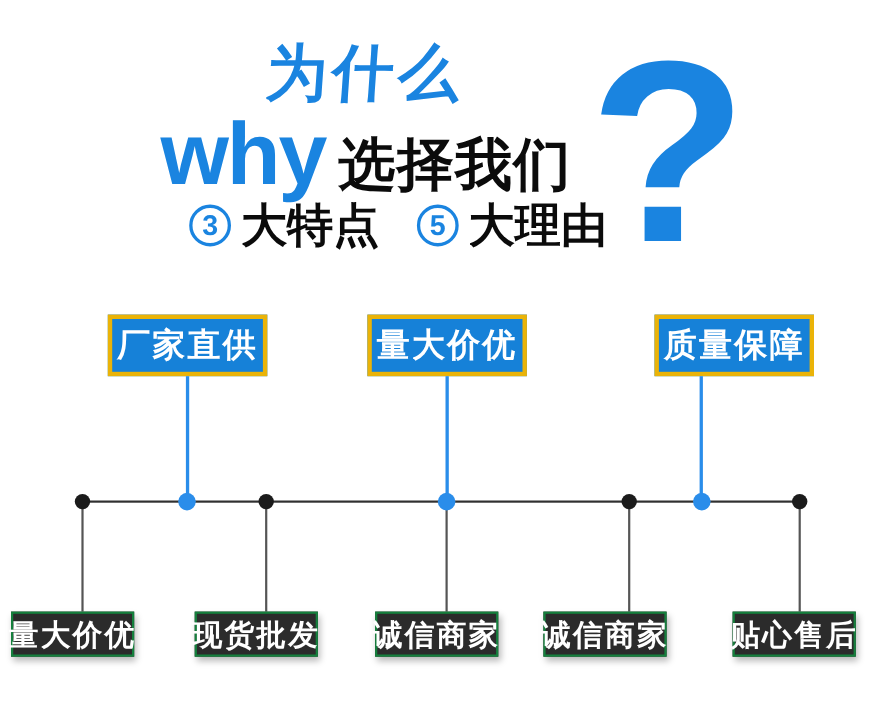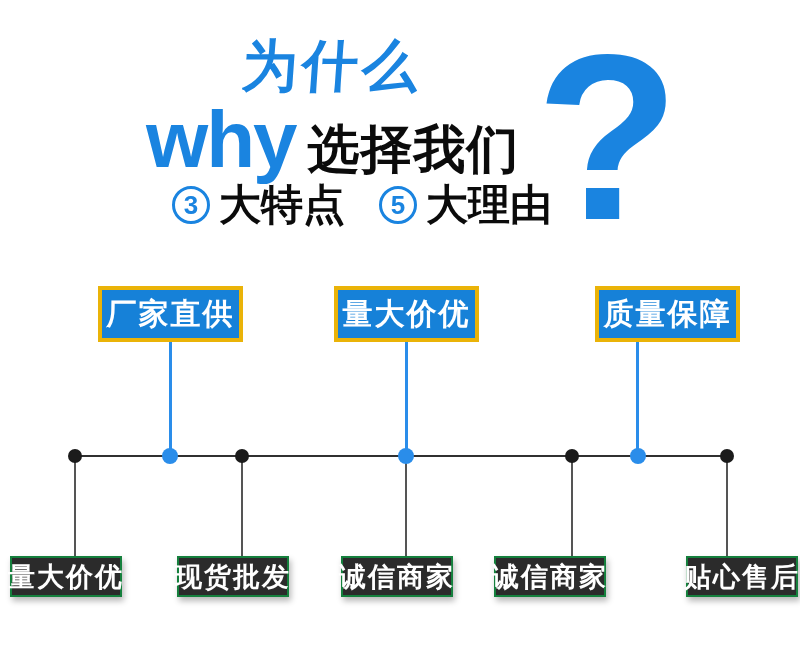--- a/index.html
+++ b/index.html
@@ -55,21 +55,21 @@
   .dd-0{left:68px;} .dd-1{left:235px;} .dd-2{left:565px;} .dd-3{left:720px;}
   .dot-blue{position:absolute;top:448px;width:16px;height:16px;border-radius:50%;background:var(--blue-line);}
   .db-0{left:162px;} .db-1{left:398px;} .db-2{left:630px;}
   .reason-box{
     position:absolute;top:556px;width:112px;height:41px;
     background:var(--dark-box);border:2px solid #15803d;box-sizing:border-box;
     color:#ffffff;font-size:27px;font-weight:bold;letter-spacing:2px;
     display:flex;align-items:center;justify-content:center;white-space:nowrap;
     box-shadow:2px 4px 6px rgba(0,0,0,0.28);
   }
-  .rb-0{left:10px;} .rb-1{left:177px;} .rb-2{left:341px;} .rb-3{left:494px;} .rb-4{left:686px;}
+  .rb-0{left:10px;} .rb-1{left:177px;} .rb-2{left:341px;} .rb-3{left:494px;} .rb-4{left:666px;}
 </style>
 </head>
 <body>
 
 <div class="canvas">
 
   <div class="title-top">为什么</div>
   <div class="title-row">
     <span class="title-en">why</span>
     <span class="title-cn">选择我们</span>

